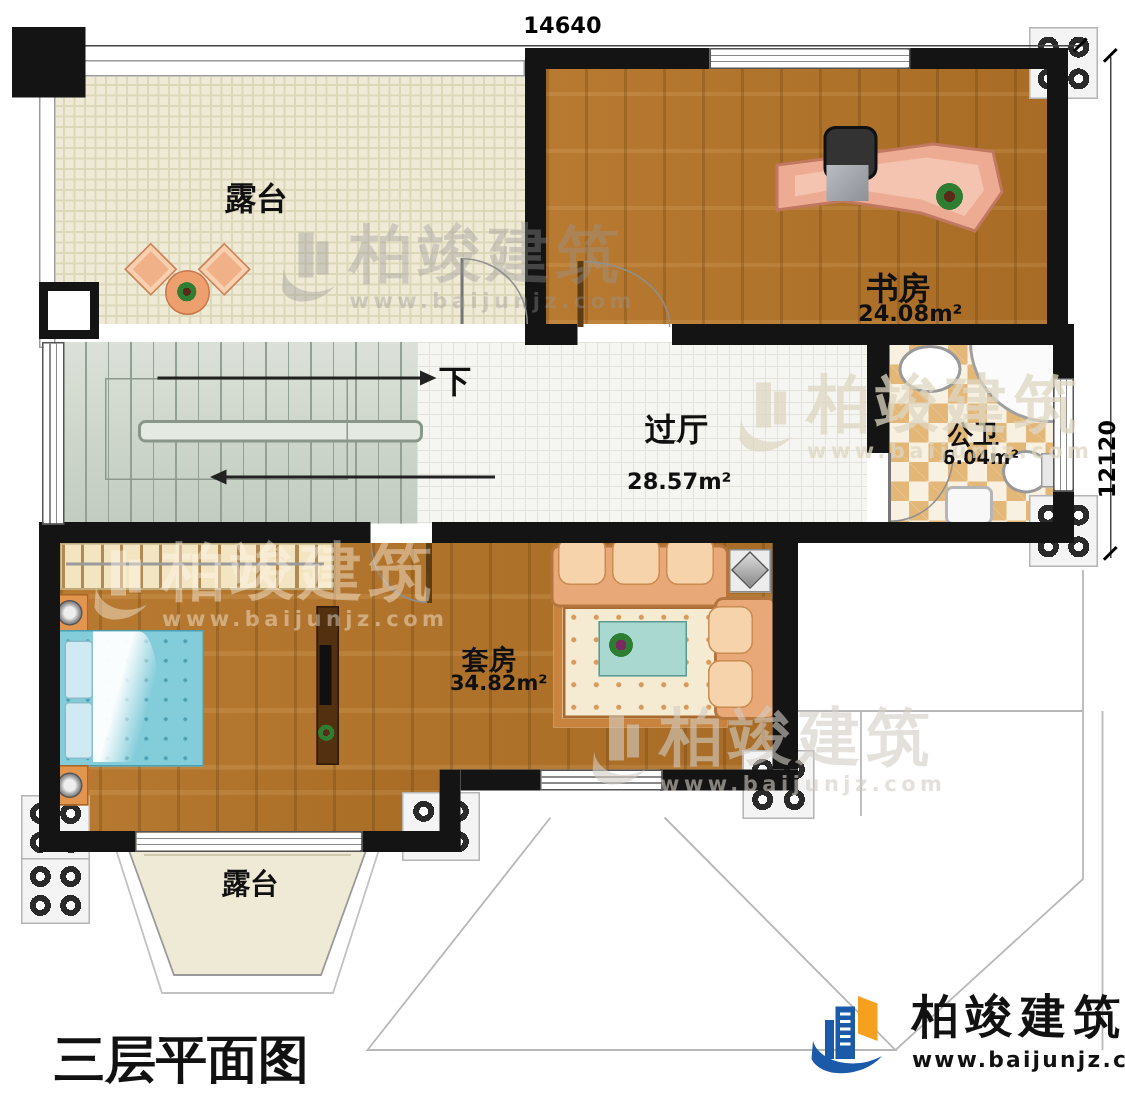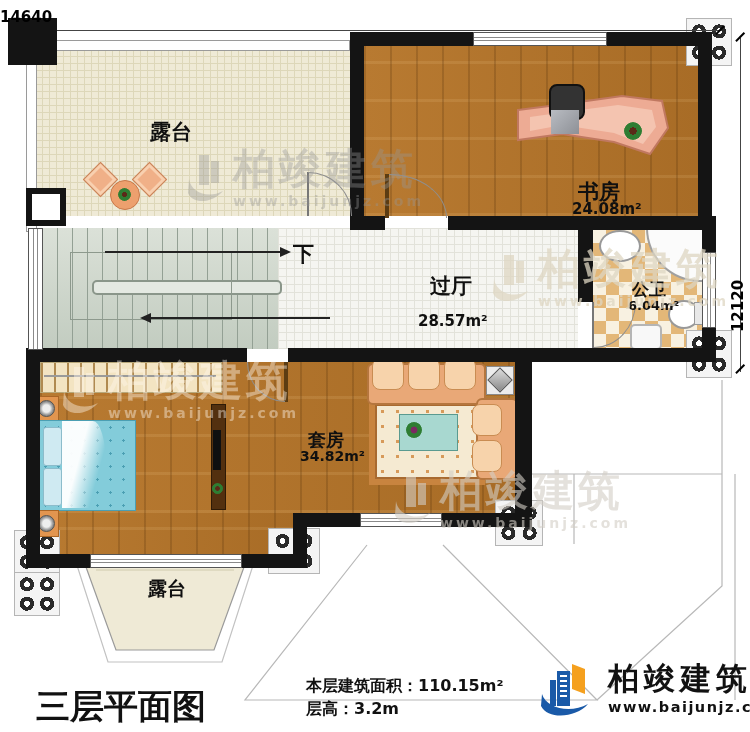--- a/index.html
+++ b/index.html
@@ -94,21 +94,21 @@
   svg{display:block;}
 </style>
 </head>
 <body>
 
 <div id="plan">
 
   <div class="abs dimline" style="left:30px;top:30px;width:692px;height:1px;"></div>
   <div class="abs tick" style="left:24px;top:29px;"></div>
   <div class="abs tick" style="left:714px;top:29px;"></div>
-  <div class="abs dim" style="left:0;right:0;top:8px;">14640</div>
+  <div class="abs dim" style="left:0;right:0;top:8px;text-align:center;">14640</div>
   <div class="abs dimline" style="left:740px;top:38px;width:1px;height:334px;"></div>
   <div class="abs tick" style="left:734px;top:36px;"></div>
   <div class="abs tick" style="left:734px;top:368px;"></div>
   <div class="abs dim" style="left:712px;top:297px;transform:rotate(-90deg);transform-origin:center;">12120</div>
 
   <svg class="abs" style="left:0;top:0;z-index:2;" width="750" height="732" viewBox="0 0 750 732">
     <g stroke="#b8b8b8" stroke-width="1.2" fill="none">
       <path d="M367 545 L245 700 L597 700 L443 545"></path>
       <path d="M597 700 L722 586 L722 380"></path>
       <path d="M532 474 L722 474 M574 474 L574 544 M735 474 L735 700"></path>
@@ -287,24 +287,20 @@
           <path d="M4 30 C6 44 24 50 38 42 C28 54 8 56 3 44 Z"></path>
         </g>
       </svg>
     <div>
         <div class="t1">柏竣建筑</div>
          <div class="t2">www.baijunjz.com</div>
       </div>
   </div>
 
   <div class="abs f-title" style="left:36px;top:684px;">三层平面图</div>
-  <div class="abs f-info" style="left:306px;top:674px;">
-    <div><span>本层建筑面积：</span><span>110.15m²</span></div>
-    <div><span>层高：</span><span>3.2m</span></div>
-  </div>
   <div class="abs" style="left:536px;top:658px;display:flex;align-items:center;gap:10px;z-index:15;">
     <svg width="62" height="62" viewBox="0 0 62 62">
       <path d="M36 6 L49 11 L49 36 L36 31 Z" fill="#f5a01e"></path>
       <rect x="21" y="13" width="13" height="35" fill="#1a5aa8"></rect>
       <rect x="14" y="22" width="6" height="26" fill="#1a5aa8"></rect>
       <g fill="#fff">
           <rect x="24" y="17" width="7" height="2"></rect>
           <rect x="24" y="22" width="7" height="2"></rect>
           <rect x="24" y="27" width="7" height="2"></rect>
           <rect x="24" y="32" width="7" height="2"></rect>

